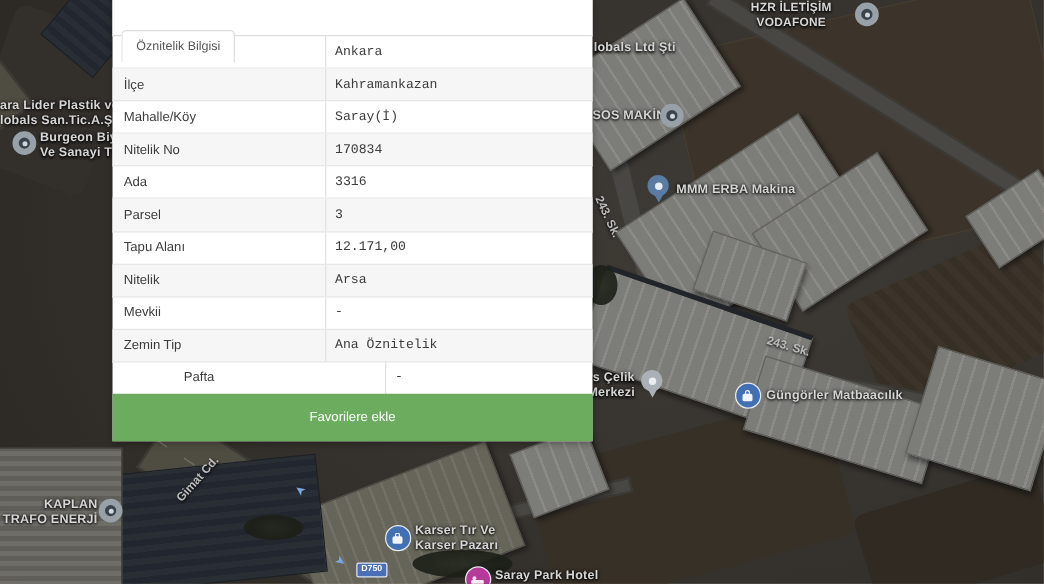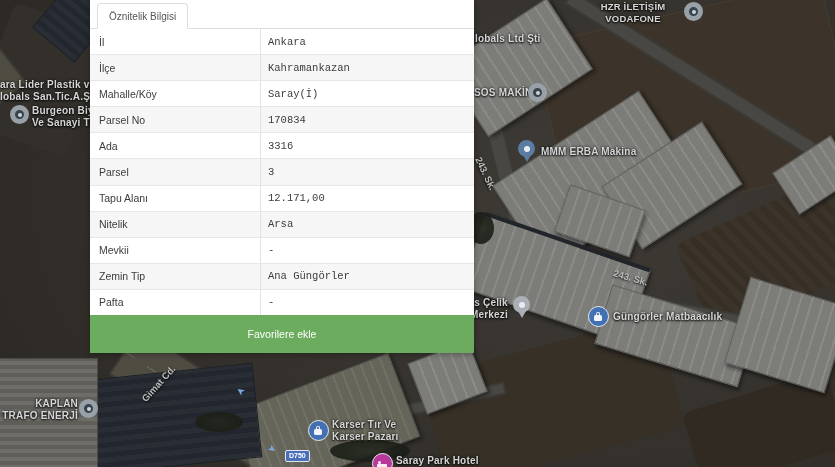--- a/index.html
+++ b/index.html
@@ -55,26 +55,26 @@
   .shield { position:absolute; z-index:6; background:#4a6fb8; border:1px solid #dfe6f2; border-radius:2px;
       color:#fff; font-size:7px; font-weight:bold; padding:1px 3px; line-height:8px; }
   .arrow { position:absolute; z-index:6; color:#7ba7e0; font-size:10px; }
 
   
   #panel { position:absolute; left:90px; top:0; width:384px; height:353px; background:#fff;
       z-index:10; box-shadow:0 1px 6px rgba(0,0,0,.35); display:flex; flex-direction:column; }
   .tabs { position:relative; height:29px; border-bottom:1px solid #ddd; background:#fff; flex:none; }
   .tab { position:absolute; top:3px; height:26px; line-height:25px; font-size:10px; cursor:pointer; }
   .tab.active { left:7px; padding:0 11px; background:#fff; color:#555;
-      border:1px solid #ddd; border-bottom:1px solid #fff; border-radius:4px 4px 0 0; }
+      border:1px solid #ddd; border-bottom:1px solid #fff; border-radius:4px 4px 0 0;margin-top:21px; }
   .tab.link { left:90px; padding:0 10px; color:#337ab7; }
   .tbl { flex:1; display:flex; flex-direction:column; }
   .trow { flex:1; display:flex; border-bottom:1px solid #e7e7e7; font-size:10.5px; color:#3c3c3c; }
   .trow:nth-child(even) { background:#f6f6f6; }
-  .trow:last-child { border-bottom:none; }
+  .trow:last-child { border-bottom:none;margin-left:48px; }
   .cl { width:171px; flex:none; border-right:1px solid #e2e2e2; padding-left:9px; display:flex; align-items:center; }
   .cv { flex:1; padding-left:7px; display:flex; align-items:center;font-family:Liberation Mono, monospace; }
   .fav { flex:none; height:38px; border:none; background:#6bac5e; color:#fff; font-size:10.5px;
       font-family:"Liberation Sans", sans-serif; cursor:pointer; }
 </style>
 </head>
 <body>
 
 <div id="screen">
   <div id="map">
@@ -191,21 +191,21 @@
         </div>
       <div class="trow">
           <div class="cl">İlçe</div>
           <div class="cv">Kahramankazan</div>
         </div>
       <div class="trow">
           <div class="cl">Mahalle/Köy</div>
           <div class="cv">Saray(İ)</div>
         </div>
       <div class="trow">
-          <div class="cl">Parsel No</div>
+          <div class="cl">Nitelik No</div>
           <div class="cv">170834</div>
         </div>
       <div class="trow">
           <div class="cl">Ada</div>
           <div class="cv">3316</div>
         </div>
       <div class="trow">
           <div class="cl">Parsel</div>
           <div class="cv">3</div>
         </div>
@@ -216,21 +216,21 @@
       <div class="trow">
           <div class="cl">Nitelik</div>
           <div class="cv">Arsa</div>
         </div>
       <div class="trow">
           <div class="cl">Mevkii</div>
           <div class="cv">-</div>
         </div>
       <div class="trow">
           <div class="cl">Zemin Tip</div>
-          <div class="cv">Ana Güngörler</div>
+          <div class="cv">Ana Öznitelik</div>
         </div>
       <div class="trow">
           <div class="cl">Pafta</div>
           <div class="cv">-</div>
         </div>
     </div>
     <button class="fav">Favorilere ekle</button>
   </div>
 </div>
 

